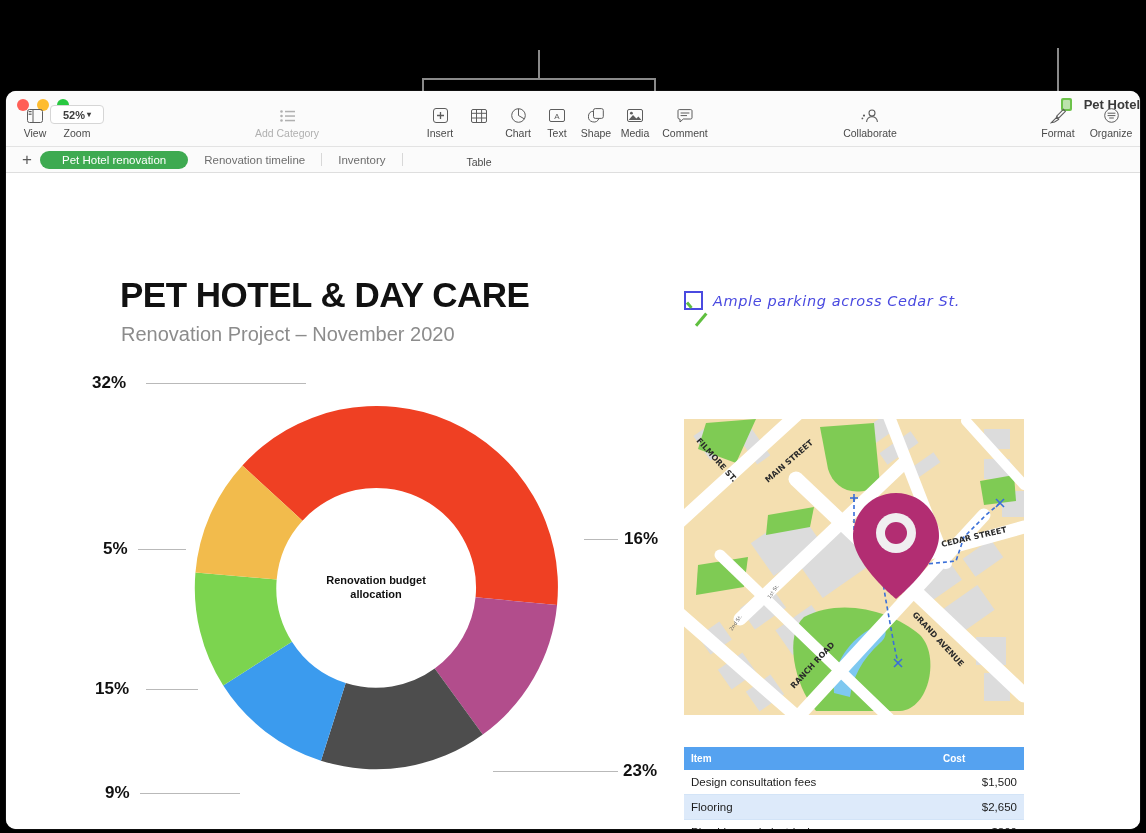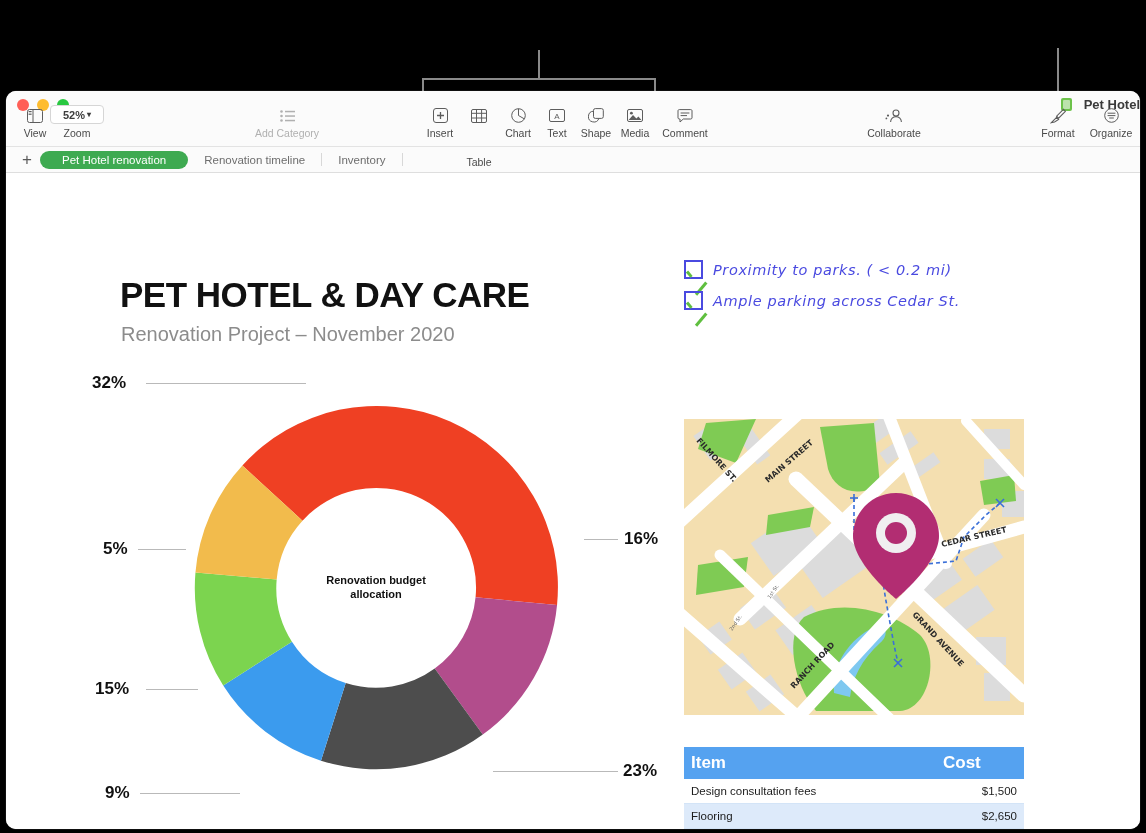--- a/index.html
+++ b/index.html
@@ -109,21 +109,21 @@
 
   
   .mapbox { position:absolute; left:678px; top:246px; width:340px; height:296px;
             overflow:hidden; background:#f3dfb0; }
   .mapbox svg { display:block; }
 
   
   .tbl { position:absolute; left:678px; top:574px; width:340px;
          border-collapse:collapse; font-size:11.5px; color:#1c1c1c; }
   .tbl th { background:#55a2f0; color:#fff; font-weight:bold; text-align:left;
-            padding:6px 7px; font-size:17px; }
+            padding:6px 7px; font-size:10px; }
   .tbl th.c2 { width:88px; }
   .tbl td { padding:6px 7px; border-bottom:1px solid #d3e4f7; }
   .tbl td.num { text-align:right; }
   .tbl tr.alt td { background:#ddeafa; }
 </style>
 </head>
 <body>
 
 <div class="stage">
 
@@ -250,21 +250,21 @@
         <span class="ic">
           <svg width="16" height="14" viewBox="0 0 16 14">
               <path d="M1 1.6 A1.3 1.3 0 0 1 2.3 0.6 h11.4 A1.3 1.3 0 0 1 15 1.6 v7.3 A1.3 1.3 0 0 1 13.7 10 H6.3 L3 13 V10 H2.3 A1.3 1.3 0 0 1 1 8.9 Z" fill="none" stroke="#5d5d5d"></path>
               <line x1="3.6" y1="4" x2="12.4" y2="4" stroke="#5d5d5d"></line>
               <line x1="3.6" y1="6.6" x2="10" y2="6.6" stroke="#5d5d5d"></line>
             </svg>
         </span>
         <span class="lb">Comment</span>
       </div>
 
-      <div class="tool" style="left:852px; width:72px;text-align:right;">
+      <div class="tool" style="left:828px; width:72px;text-align:right;">
         <span class="ic">
           <svg width="18" height="14" viewBox="0 0 18 14">
               <circle cx="11" cy="4" r="3" fill="none" stroke="#5d5d5d" stroke-width="1.1"></circle>
               <path d="M5.6 13 a5.4 5.4 0 0 1 10.8 0" fill="none" stroke="#5d5d5d" stroke-width="1.1"></path>
               <circle cx="3" cy="6.6" r="1.1" fill="#5d5d5d"></circle>
               <circle cx="1.4" cy="9.4" r="0.9" fill="#5d5d5d"></circle>
             </svg>
         </span>
         <span class="lb">Collaborate</span>
       </div>
@@ -352,24 +352,20 @@
 
           <span>Design consultation fees</span>
         </div>
         <div class="lgi">
 
           <span>Flooring</span>
         </div>
 
       </div>
 
-      <div class="chk-row" style="left:678px; top:87px;">
-        <span class="chkbox"></span>
-        <span class="chk-txt">Proximity to parks. ( &lt; 0.2 mi)</span>
-      </div>
       <div class="chk-row" style="left:678px; top:118px;">
         <span class="chkbox"></span>
         <span class="chk-txt">Ample parking across  Cedar St.</span>
       </div>
 
       <div class="mapbox">
         <svg width="340" height="296" viewBox="0 0 340 296">
           <rect width="340" height="296" fill="#f4dfb0"></rect>
 
           <g fill="#dcdcdc">

